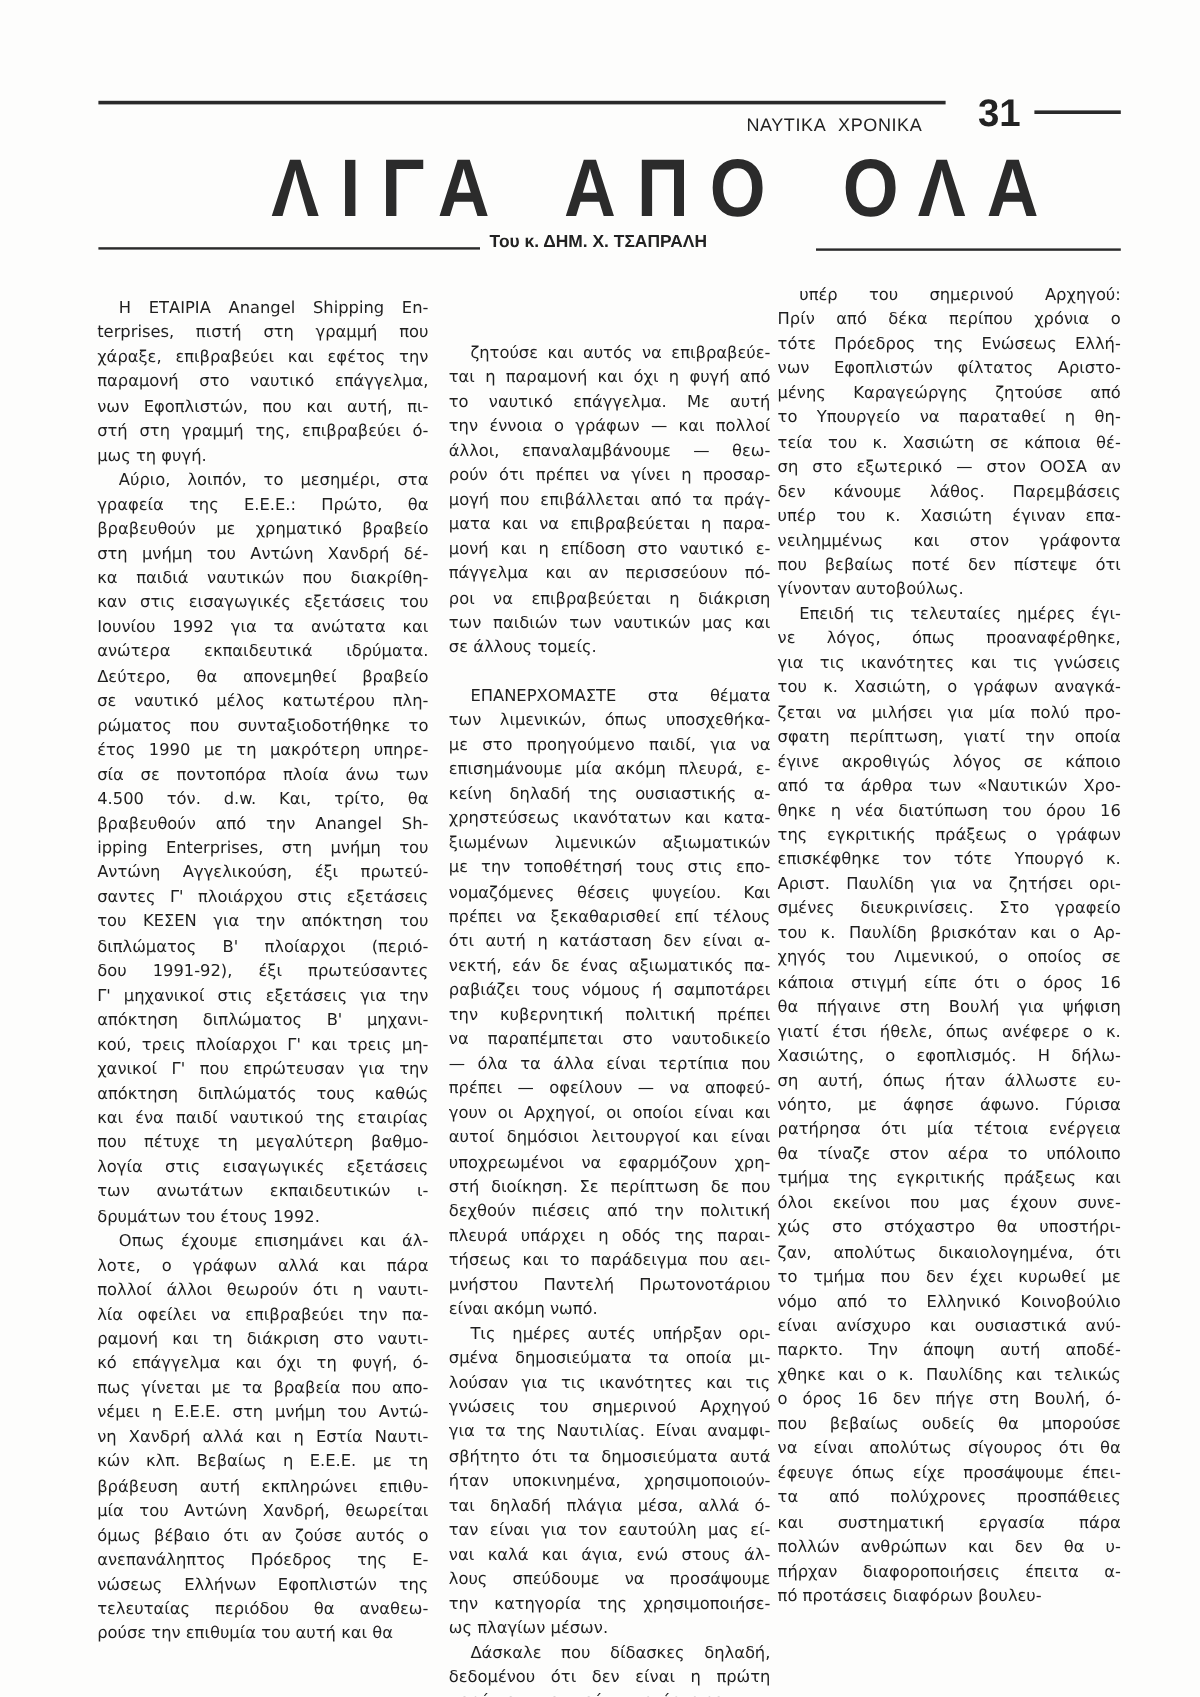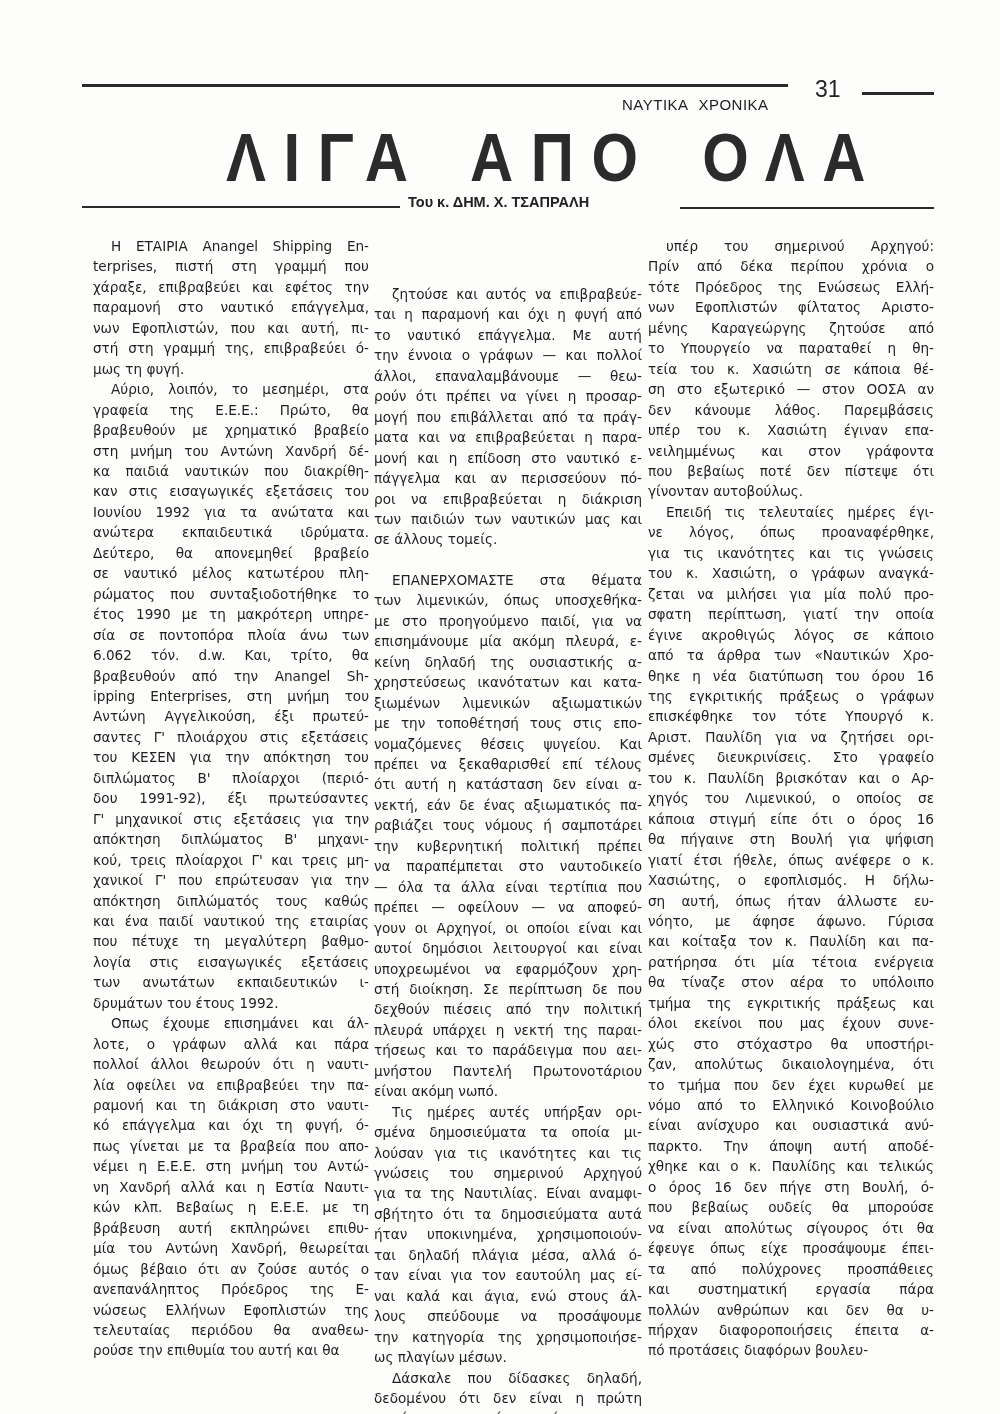--- a/index.html
+++ b/index.html
@@ -26,22 +26,22 @@
       position: absolute;
       height: 3px;
       background: #2a2a2a;
     }
     .rule-top-left { left: 82px; top: 84px; width: 706px; }
     .rule-top-right { left: 862px; top: 92px; width: 72px; }
     .page-number {
       position: absolute;
       left: 815px; top: 76px;
       font-family: "Liberation Sans", sans-serif;
-      font-weight: normal;
-      font-size: 23px;
+      font-weight: bold;
+      font-size: 32px;
       color: #222;
     }
     .journal-name {
       position: absolute;
       left: 622px; top: 96px;
       font-family: "Liberation Sans", sans-serif;
       font-size: 15px;
       letter-spacing: 0.5px;
       color: #222;
       word-spacing: 6px;
@@ -74,21 +74,21 @@
     }
     
     .column {
       position: absolute;
       top: 236px;
       font-family: "DejaVu Sans", sans-serif;
       font-size: 13.6px;
       line-height: 20.45px;
       color: #1f1f1f;
     }
-    .col-1 { left: 93px; width: 276px; }
+    .col-1 { left: 81px; width: 276px; margin-top: 11px; }
     .col-2 { left: 374px; width: 268px; margin-top: 48px; }
     .col-3 { left: 648px; width: 286px; }
     .line {
       display: block;
       white-space: nowrap;
       text-align: justify;
       text-align-last: justify;
       overflow: hidden;
     }
     .line.last {
@@ -135,21 +135,21 @@
         <span class="line">στη μνήμη του Αντώνη Χανδρή δέ-</span>
         <span class="line">κα παιδιά ναυτικών που διακρίθη-</span>
         <span class="line">καν στις εισαγωγικές εξετάσεις του</span>
         <span class="line">Ιουνίου 1992 για τα ανώτατα και</span>
         <span class="line">ανώτερα εκπαιδευτικά ιδρύματα.</span>
         <span class="line">Δεύτερο, θα απονεμηθεί βραβείο</span>
         <span class="line">σε ναυτικό μέλος κατωτέρου πλη-</span>
         <span class="line">ρώματος που συνταξιοδοτήθηκε το</span>
         <span class="line">έτος 1990 με τη μακρότερη υπηρε-</span>
         <span class="line">σία σε ποντοπόρα πλοία άνω των</span>
-        <span class="line">6.062 τόν. d.w. Και, τρίτο, θα</span>
+        <span class="line">4.500 τόν. d.w. Και, τρίτο, θα</span>
         <span class="line">βραβευθούν από την Anangel Sh-</span>
         <span class="line">ipping Enterprises, στη μνήμη του</span>
         <span class="line">Αντώνη Αγγελικούση, έξι πρωτεύ-</span>
         <span class="line">σαντες Γ' πλοιάρχου στις εξετάσεις</span>
         <span class="line">του ΚΕΣΕΝ για την απόκτηση του</span>
         <span class="line">διπλώματος Β' πλοίαρχοι (περιό-</span>
         <span class="line">δου 1991-92), έξι πρωτεύσαντες</span>
         <span class="line">Γ' μηχανικοί στις εξετάσεις για την</span>
         <span class="line">απόκτηση διπλώματος Β' μηχανι-</span>
         <span class="line">κού, τρεις πλοίαρχοι Γ' και τρεις μη-</span>
@@ -215,21 +215,21 @@
         <span class="line">ραβιάζει τους νόμους ή σαμποτάρει</span>
         <span class="line">την κυβερνητική πολιτική πρέπει</span>
         <span class="line">να παραπέμπεται στο ναυτοδικείο</span>
         <span class="line">— όλα τα άλλα είναι τερτίπια που</span>
         <span class="line">πρέπει — οφείλουν — να αποφεύ-</span>
         <span class="line">γουν οι Αρχηγοί, οι οποίοι είναι και</span>
         <span class="line">αυτοί δημόσιοι λειτουργοί και είναι</span>
         <span class="line">υποχρεωμένοι να εφαρμόζουν χρη-</span>
         <span class="line">στή διοίκηση. Σε περίπτωση δε που</span>
         <span class="line">δεχθούν πιέσεις από την πολιτική</span>
-        <span class="line">πλευρά υπάρχει η νεκτή της παραι-</span>
+        <span class="line">πλευρά υπάρχει η οδός της παραι-</span>
         <span class="line">τήσεως και το παράδειγμα που αει-</span>
         <span class="line">μνήστου Παντελή Πρωτονοτάριου</span>
         <span class="line last">είναι ακόμη νωπό.</span>
       </div>
       <div>
         <span class="line indent">Τις ημέρες αυτές υπήρξαν ορι-</span>
         <span class="line">σμένα δημοσιεύματα τα οποία μι-</span>
         <span class="line">λούσαν για τις ικανότητες και τις</span>
         <span class="line">γνώσεις του σημερινού Αρχηγού</span>
         <span class="line">για τα της Ναυτιλίας. Είναι αναμφι-</span>
@@ -280,21 +280,20 @@
         <span class="line">Αριστ. Παυλίδη για να ζητήσει ορι-</span>
         <span class="line">σμένες διευκρινίσεις. Στο γραφείο</span>
         <span class="line">του κ. Παυλίδη βρισκόταν και ο Αρ-</span>
         <span class="line">χηγός του Λιμενικού, ο οποίος σε</span>
         <span class="line">κάποια στιγμή είπε ότι ο όρος 16</span>
         <span class="line">θα πήγαινε στη Βουλή για ψήφιση</span>
         <span class="line">γιατί έτσι ήθελε, όπως ανέφερε ο κ.</span>
         <span class="line">Χασιώτης, ο εφοπλισμός. Η δήλω-</span>
         <span class="line">ση αυτή, όπως ήταν άλλωστε ευ-</span>
         <span class="line">νόητο, με άφησε άφωνο. Γύρισα</span>
-        <span class="line">και κοίταξα τον κ. Παυλίδη και πα-</span>
         <span class="line">ρατήρησα ότι μία τέτοια ενέργεια</span>
         <span class="line">θα τίναζε στον αέρα το υπόλοιπο</span>
         <span class="line">τμήμα της εγκριτικής πράξεως και</span>
         <span class="line">όλοι εκείνοι που μας έχουν συνε-</span>
         <span class="line">χώς στο στόχαστρο θα υποστήρι-</span>
         <span class="line">ζαν, απολύτως δικαιολογημένα, ότι</span>
         <span class="line">το τμήμα που δεν έχει κυρωθεί με</span>
         <span class="line">νόμο από το Ελληνικό Κοινοβούλιο</span>
         <span class="line">είναι ανίσχυρο και ουσιαστικά ανύ-</span>
         <span class="line">παρκτο. Την άποψη αυτή αποδέ-</span>

